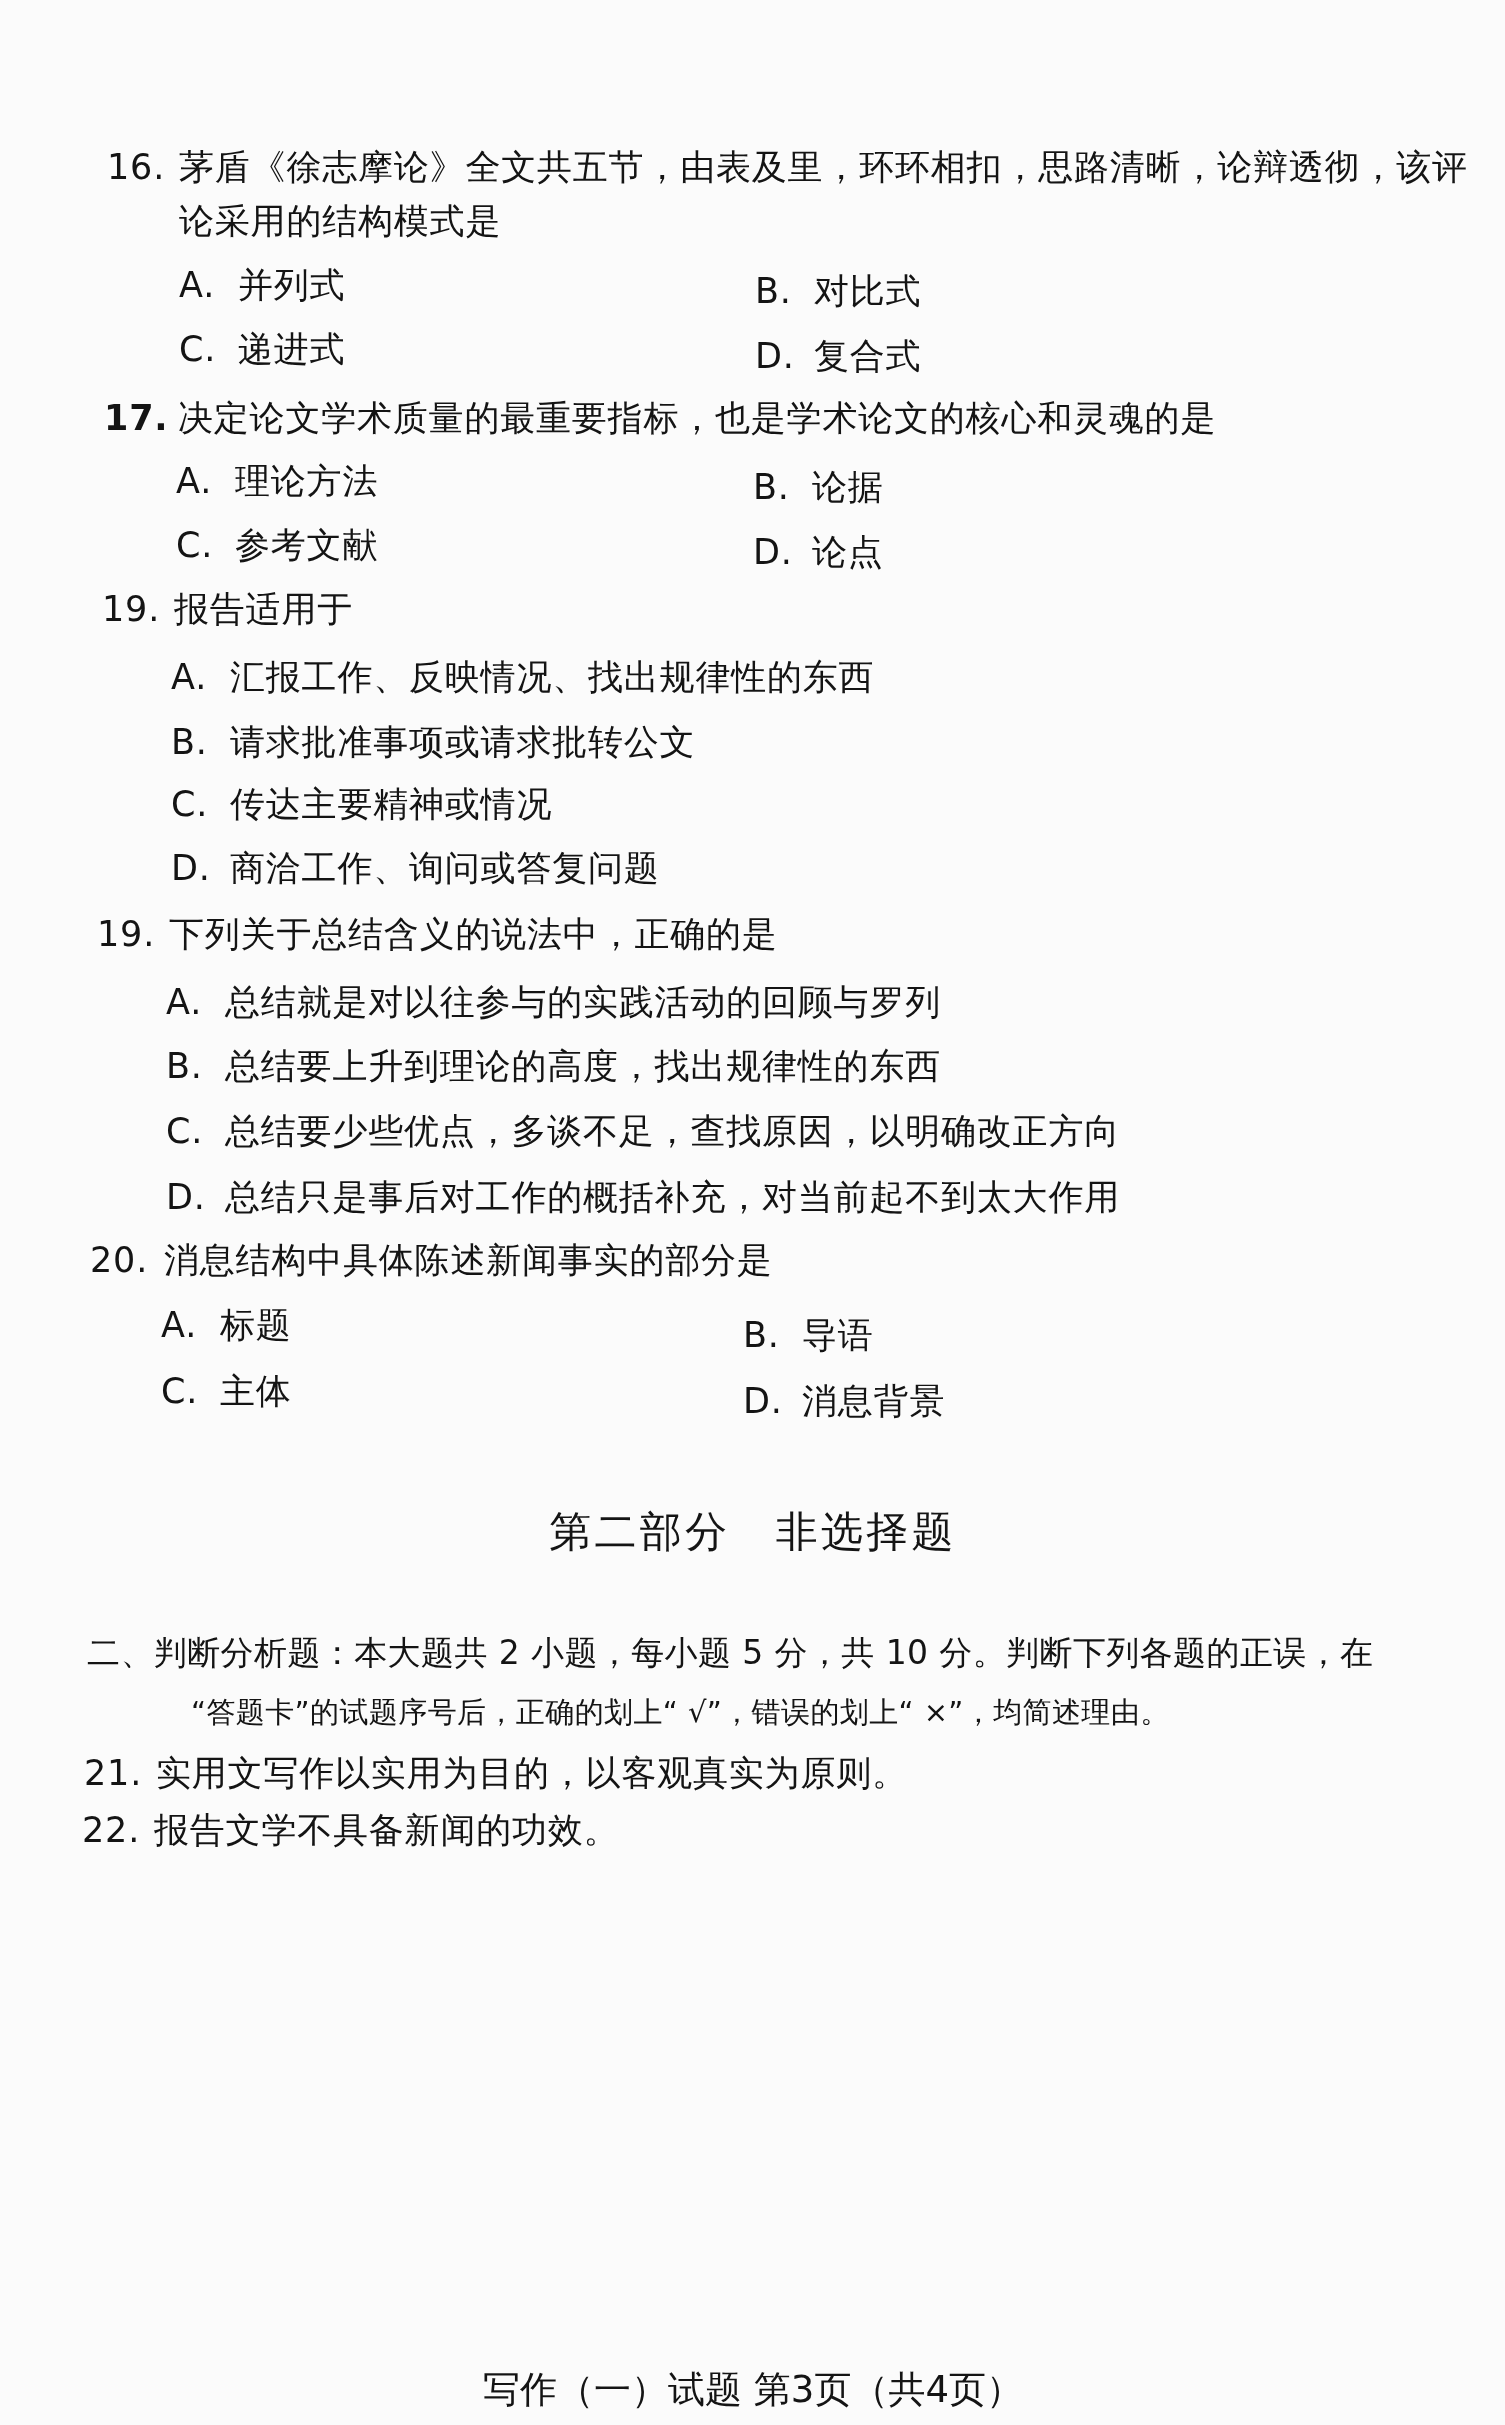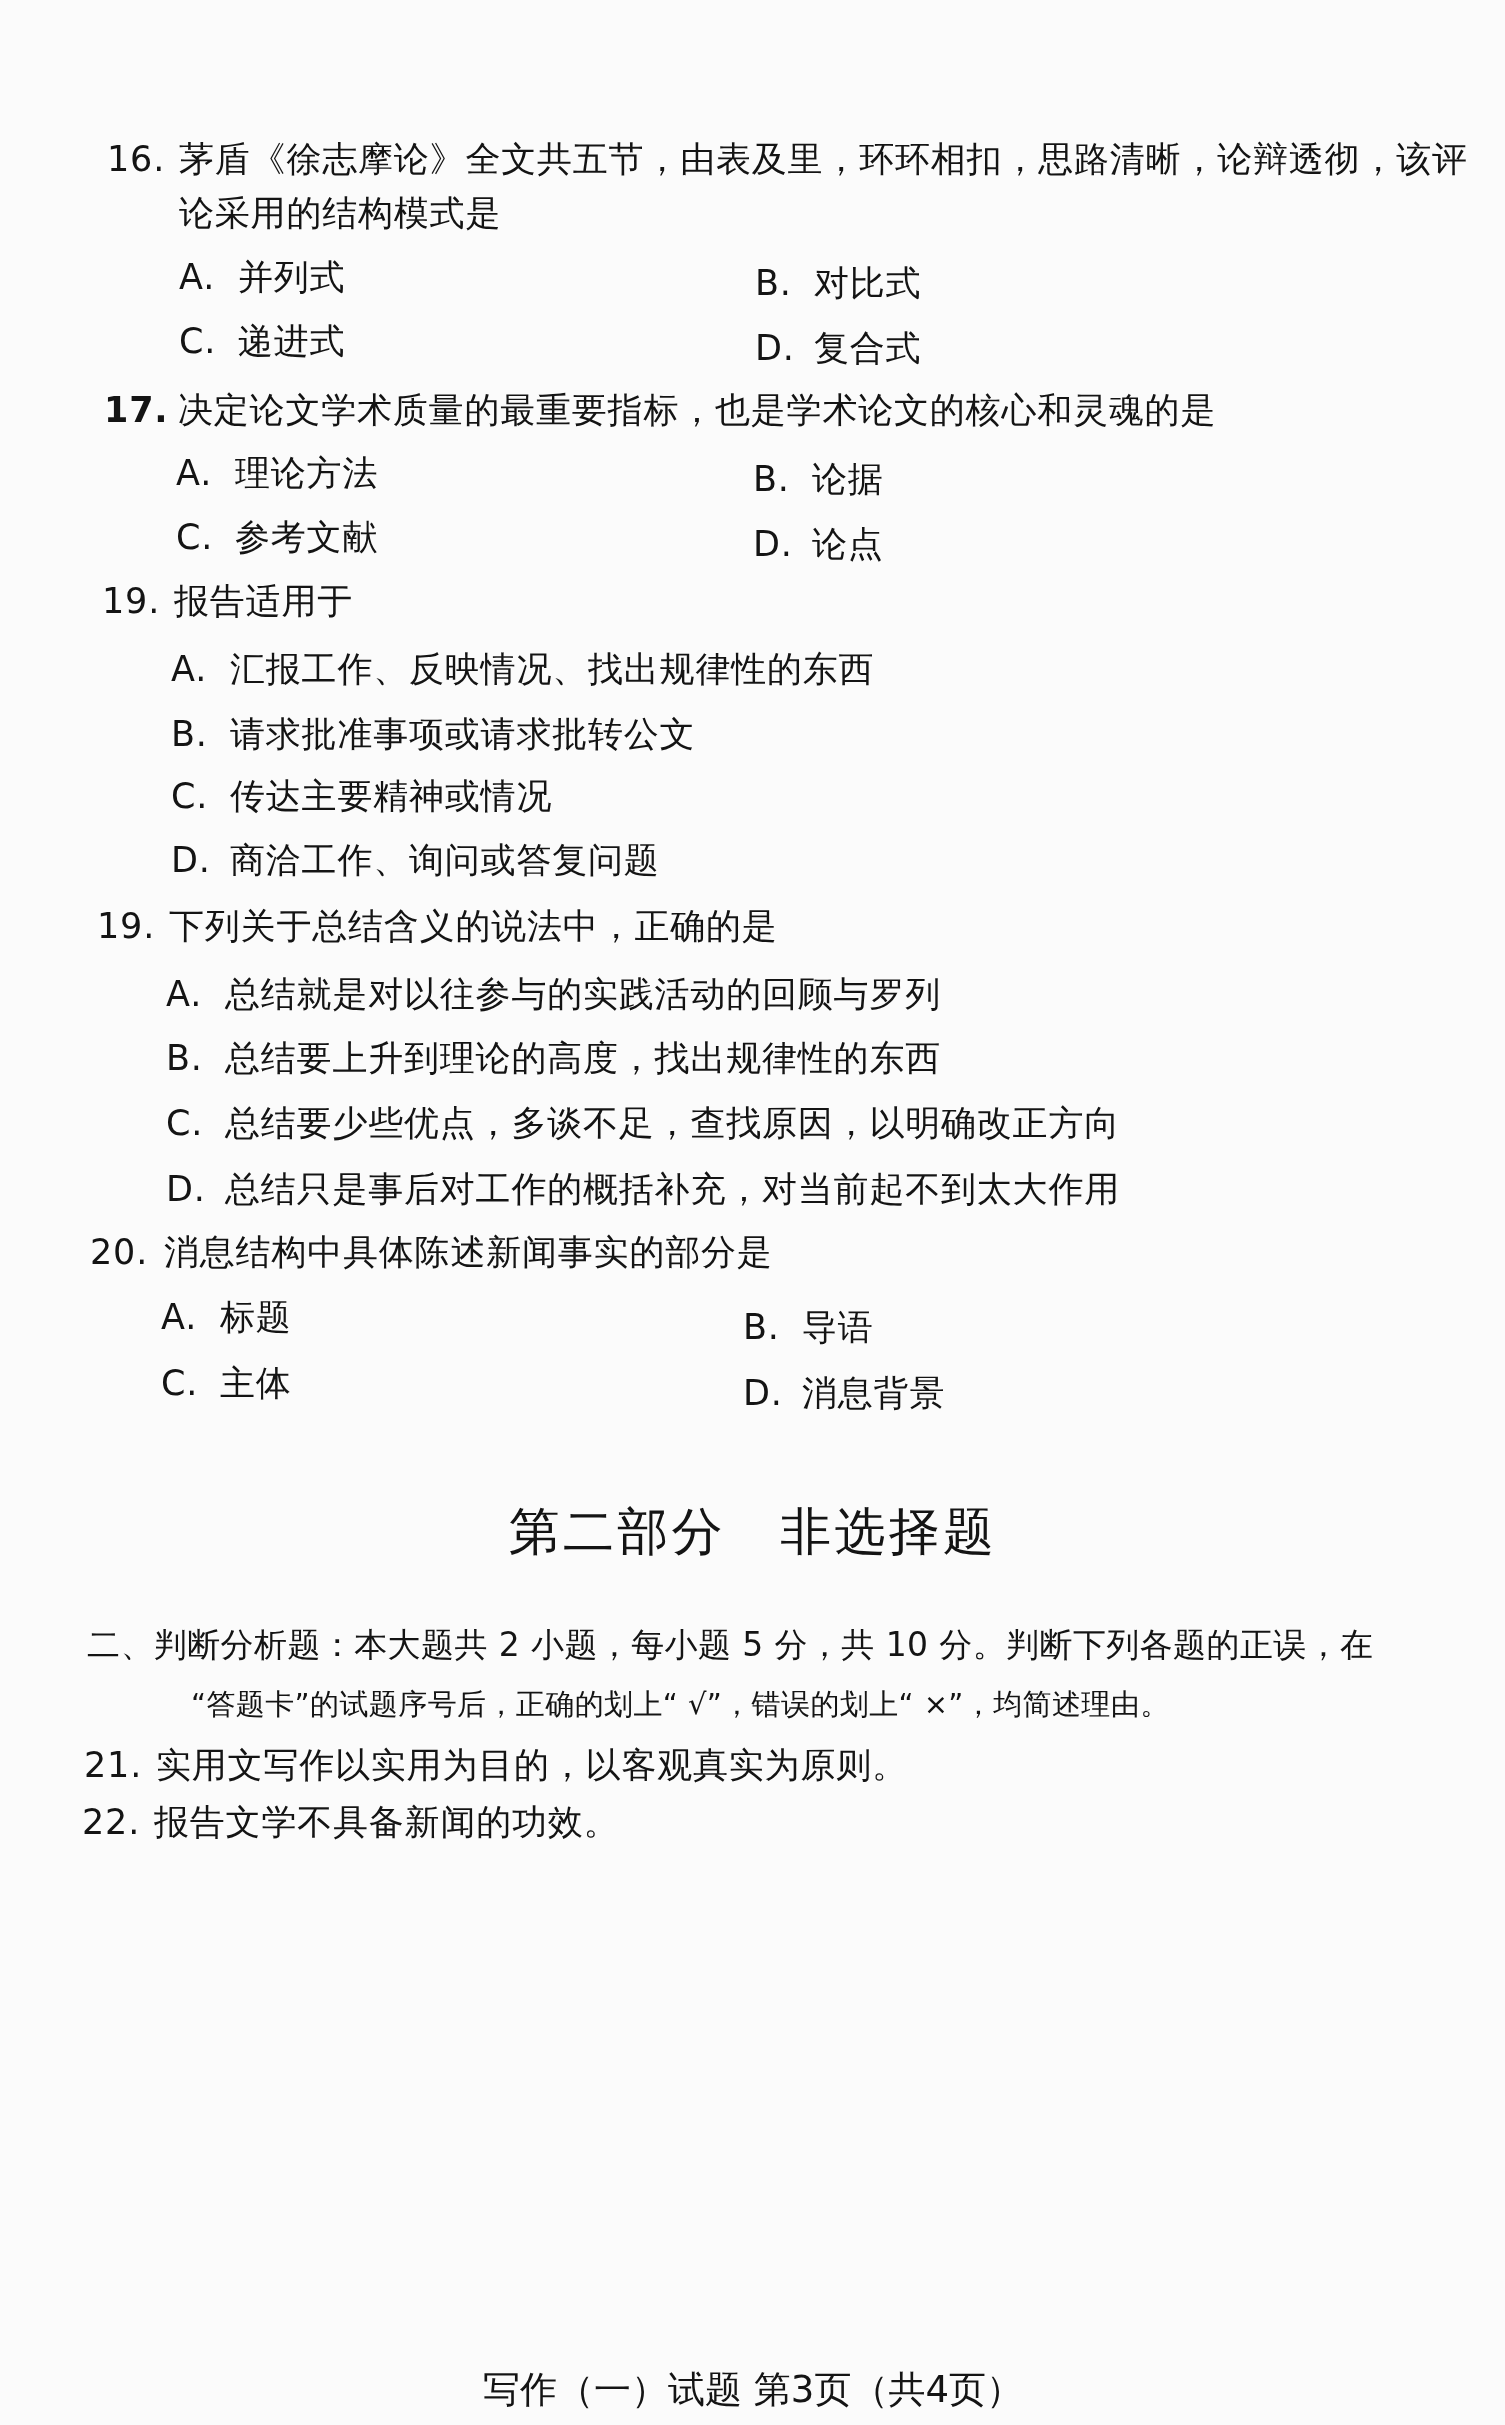--- a/index.html
+++ b/index.html
@@ -1,22 +1,22 @@
 <!DOCTYPE html>
 <html style="font-size:13.4px"><head>
 <meta charset="utf-8">
 <style>
   html, body { margin:0; padding:0; }
   body { width:1506px; height:2426px; background:#fbfbfb; position:relative; overflow:hidden;
          font-family:"DejaVu Sans", "Liberation Sans", sans-serif; color:#141414; }
-  .ln { position:absolute; font-size:35px; line-height:43px; white-space:nowrap; letter-spacing:0.8px; }
+  .ln { position:absolute; font-size:35px; line-height:43px; white-space:nowrap; letter-spacing:0.8px;margin-top:8px; }
   .num { display:inline-block; }
   .opt-letter { display:inline-block; width:59px; }
   .section-title { position:absolute; left:0; width:1506px; text-align:center; top:1497px;
-                   font-size:51px; line-height:70px; letter-spacing:3.3px; }
+                   font-size:42px; line-height:70px; letter-spacing:3.3px; }
   .footer { position:absolute; left:0; width:1506px; text-align:center; top:2342px; font-size:37px; line-height:45px;margin-top:25px; }
 </style>
 </head>
 <body>
 
 <div class="ln" style="left:107px;top:138px;">
   <span class="num" style="width:72px;">16.</span><span>茅盾《徐志摩论》全文共五节，由表及里，环环相扣，思路清晰，论辩透彻，该评</span>
 </div>
 <div class="ln" style="left:179px;top:192px;">论采用的结构模式是</div>
 <div class="ln" style="left:179px;top:256px;"><span class="opt-letter">A.</span><span>并列式</span></div>

